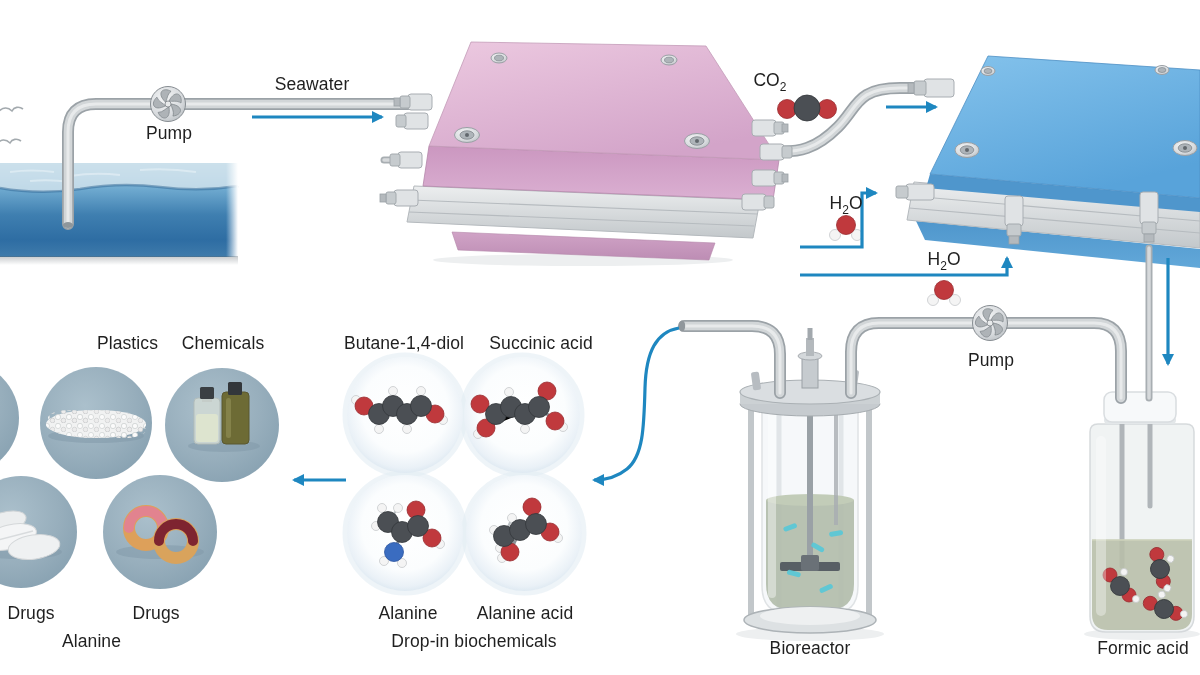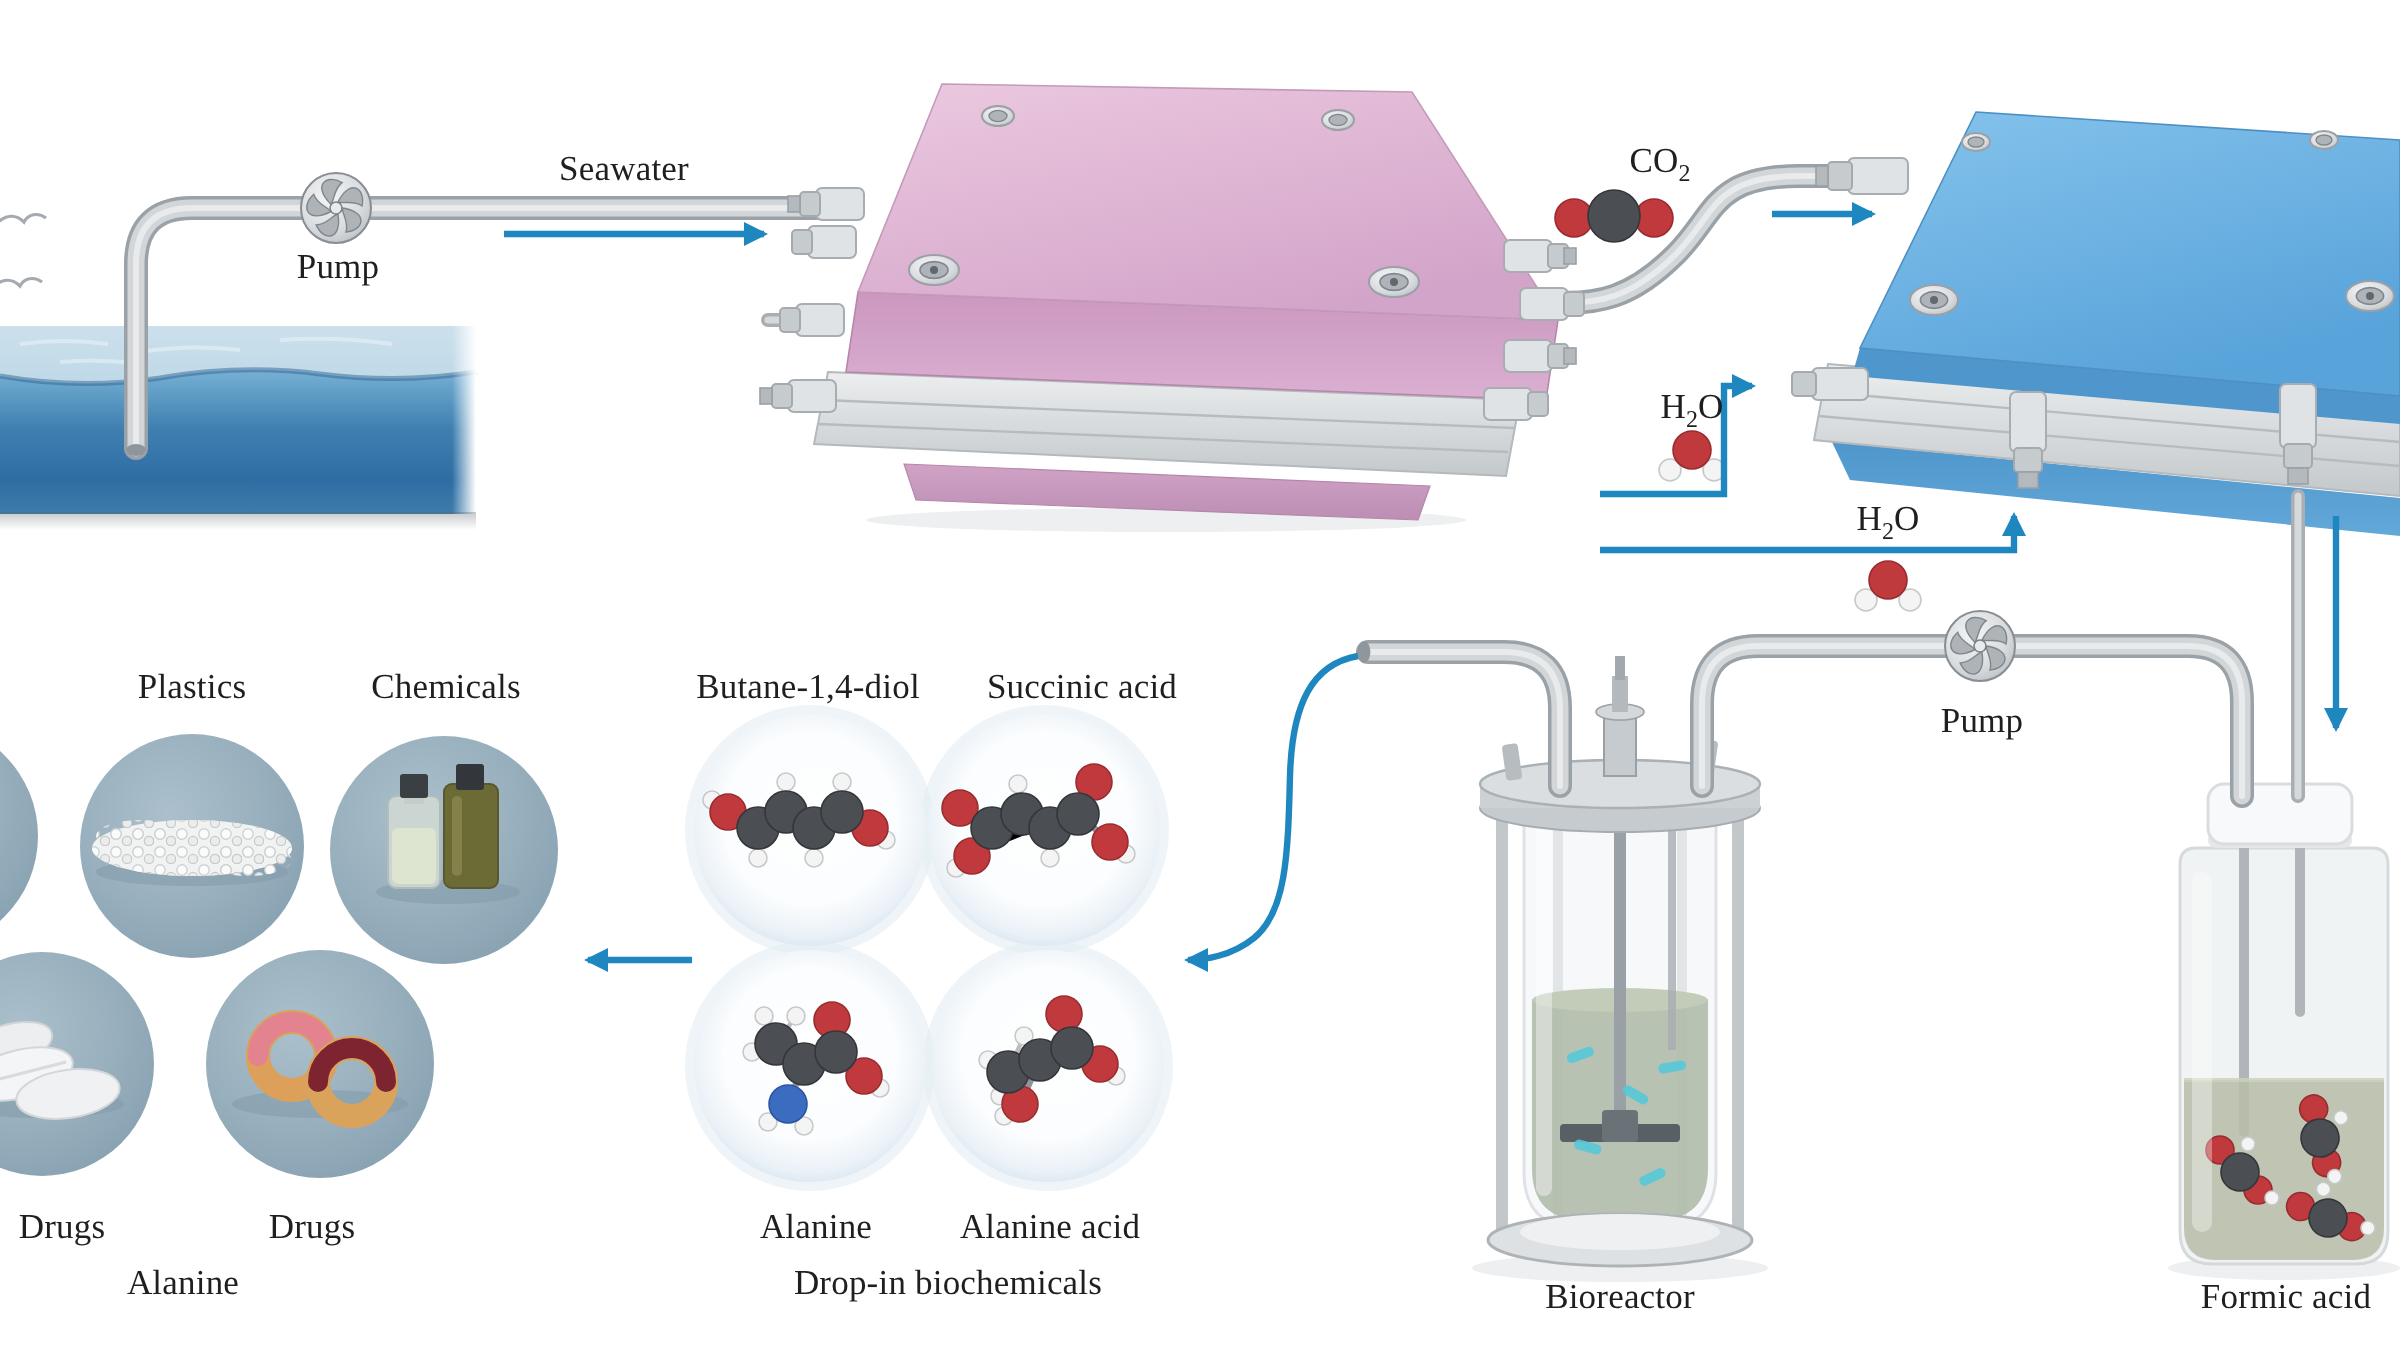--- a/index.html
+++ b/index.html
@@ -1,17 +1,17 @@
 <!DOCTYPE html>
 <html><head>
 <meta charset="utf-8">
 <style>
   html,body{margin:0;padding:0;background:#fff;}
   #stage{position:relative;width:1200px;height:675px;background:#ffffff;overflow:hidden;
-         font-family:Liberation Serif, serif;color:#1f1f1f;}
+         font-family:Liberation Sans, sans-serif;color:#1f1f1f;}
   svg{position:absolute;left:0;top:0;}
   .lbl{position:absolute;font-size:17.5px;line-height:1.15;text-align:center;color:#1f1f1f;
        letter-spacing:.1px;white-space:nowrap;}
   .lbl .sub{font-size:12px;vertical-align:sub;}
   
   .tO{fill:none;stroke:#9ba2a7;stroke-width:12;stroke-linecap:round;}
   .tM{fill:none;stroke:#d2d6d8;stroke-width:8.5;stroke-linecap:round;}
   .tH{fill:none;stroke:#eaeced;stroke-width:3;stroke-linecap:round;opacity:.9;}
   .sO{fill:none;stroke:#a8aeb2;stroke-width:7;stroke-linecap:round;}
   .sM{fill:none;stroke:#d6d9db;stroke-width:3.5;stroke-linecap:round;}
@@ -493,35 +493,35 @@
     <path class="arr" d="M800 275 L1007 275 L1007 258"></path>
     <path class="arr" d="M1168 258 L1168 364"></path>
     <path class="arr" d="M679 328 C656 332 646 352 645 388 C644 428 643 456 627 469 C616 478 602 480 594 480"></path>
     <path class="arr" d="M346 480 L294 480"></path>
   </g>
 </svg>
 
 <div class="lbl" style="left:258px;top:74px;width:108px;">Seawater</div>
 <div class="lbl" style="left:129px;top:123px;width:80px;">Pump</div>
 
-<div class="lbl" style="left:804px;top:70px;width:52px;"><span>CO</span><span class="sub">2</span><span></span></div>
+<div class="lbl" style="left:744px;top:70px;width:52px;"><span>CO</span><span class="sub">2</span><span></span></div>
 
 <div class="lbl" style="left:820px;top:193px;width:52px;"><span>H</span><span class="sub">2</span><span>O</span></div>
 
 <div class="lbl" style="left:918px;top:249px;width:52px;"><span>H</span><span class="sub">2</span><span>O</span></div>
 
 <div class="lbl" style="left:951px;top:350px;width:80px;">Pump</div>
 <div class="lbl" style="left:744px;top:638px;width:132px;">Bioreactor</div>
 <div class="lbl" style="left:1077px;top:638px;width:132px;">Formic acid</div>
 
 <div class="lbl" style="left:324px;top:333px;width:160px;">Butane-1,4-diol</div>
 <div class="lbl" style="left:461px;top:333px;width:160px;">Succinic acid</div>
 <div class="lbl" style="left:344px;top:603px;width:128px;">Alanine</div>
 <div class="lbl" style="left:461px;top:603px;width:128px;">Alanine acid</div>
 <div class="lbl" style="left:364px;top:631px;width:220px;">Drop-in biochemicals</div>
 
-<div class="lbl" style="left:34px;top:333px;width:124px;">Plastics</div>
+<div class="lbl" style="left:34px;top:333px;width:124px;text-align:right;">Plastics</div>
 <div class="lbl" style="left:161px;top:333px;width:124px;">Chemicals</div>
 <div class="lbl" style="left:0px;top:603px;width:62px;">Drugs</div>
 <div class="lbl" style="left:116px;top:603px;width:80px;">Drugs</div>
 <div class="lbl" style="left:39px;top:631px;width:105px;">Alanine</div>
 
 </div>
 
 </body></html>

